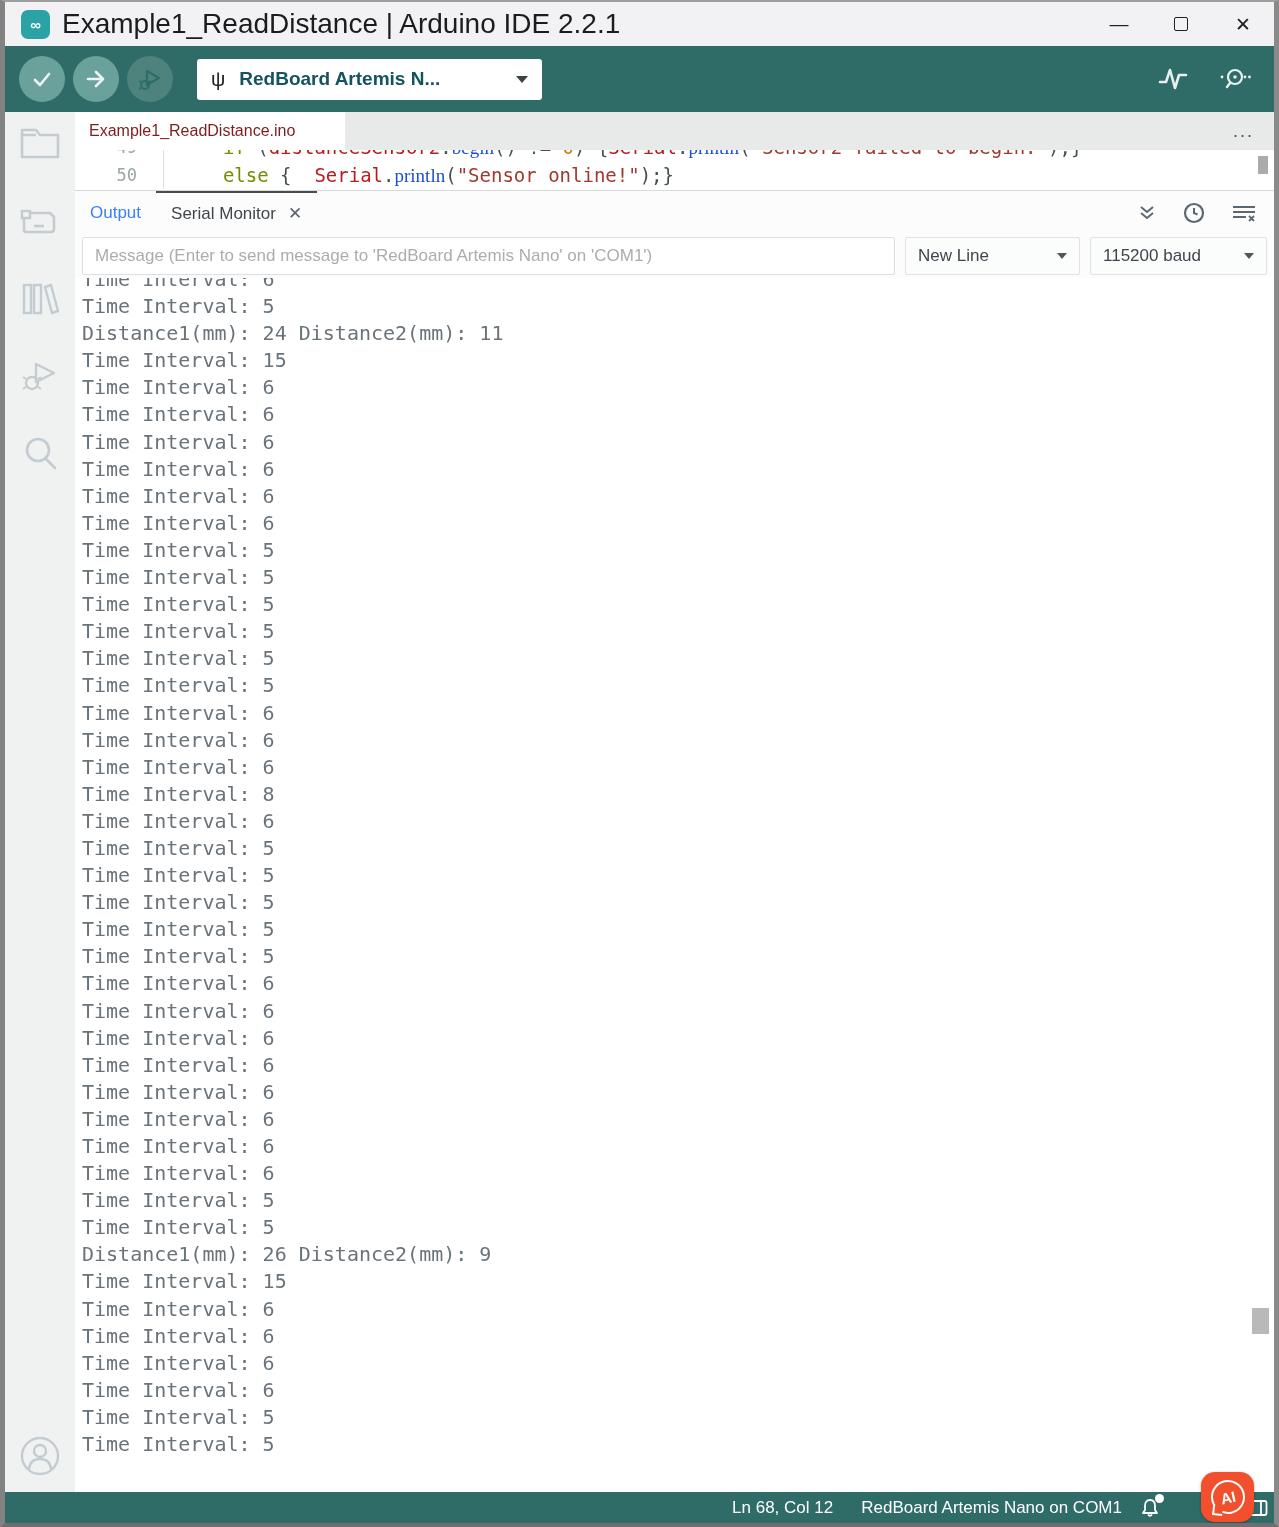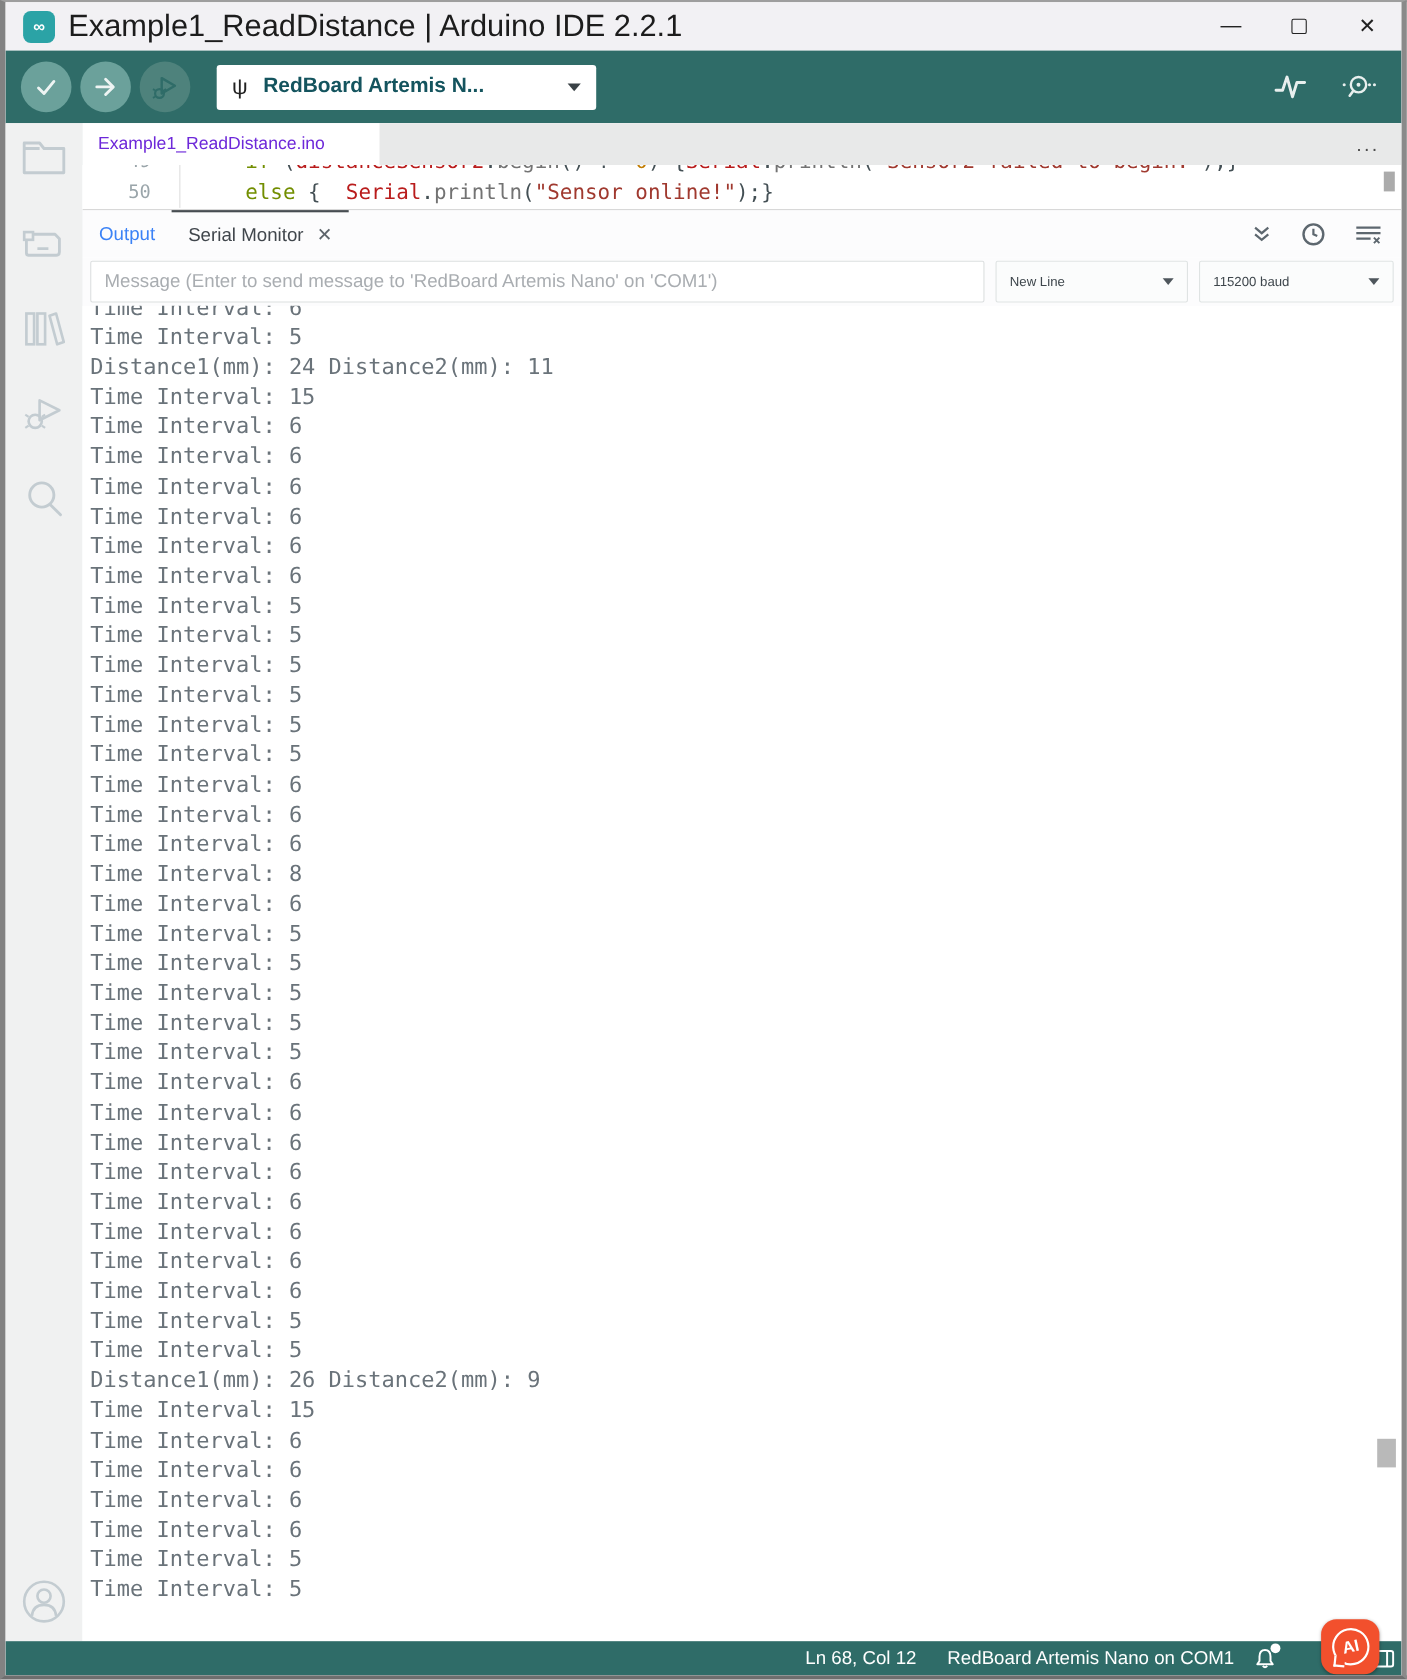--- a/index.html
+++ b/index.html
@@ -29,43 +29,43 @@
   .board-label { margin-left:14px; font-size:19px; font-weight:bold; color:#14545e; }
   .caret-down { width:0; height:0; border-left:6px solid transparent; border-right:6px solid transparent; border-top:7px solid #3a4246; margin-left:auto; }
   .tb-right { margin-left:auto; display:flex; align-items:center; gap:30px; margin-right:22px; }
   
   .main { flex:1 1 auto; display:flex; min-height:0; }
   .sidebar { width:70px; background:#f0f1f1; position:relative; flex:0 0 auto; }
   .side-icon { position:absolute; left:13px; width:44px; height:44px; display:flex; align-items:center; justify-content:center; }
   .content { flex:1 1 auto; display:flex; flex-direction:column; min-width:0; background:#fff; }
   
   .tabbar { height:38px; background:#e8e9e9; display:flex; align-items:center; flex:0 0 auto; }
-  .tab { width:270px; height:100%; background:#fff; display:flex; align-items:center; padding-left:14px; font-size:16px; color:#6d28d9; }
+  .tab { width:270px; height:100%; background:#fff; display:flex; align-items:center; padding-left:14px; font-size:16px; color:#7f1d1d; }
   .tab-overflow { margin-left:auto; margin-right:20px; color:#4c4c4c; font-size:18px; letter-spacing:2px; }
   
   .editor { height:40px; overflow:hidden; position:relative; flex:0 0 auto; background:#fff; }
   .editor-inner { transform:translateY(-17px); }
   .code-row { display:flex; height:28px; line-height:28px; font-family:"DejaVu Sans Mono", monospace; font-size:19px; }
   .gutter { width:88px; text-align:right; padding-right:26px; color:#9aa5aa; font-size:17px; flex:0 0 auto; }
   .code { border-left:1px solid #dedede; padding-left:36px; white-space:pre; color:#434f54; flex:1 1 auto; }
-  .tok-keyword { color:#728e00; } .tok-ident { color:#b91c1c; } .tok-func { color:#737373; }
+  .tok-keyword { color:#728e00; } .tok-ident { color:#b91c1c; } .tok-func { color:#1d4ed8;font-family:Liberation Serif, serif; }
   .tok-string { color:#a0392f; } .tok-num { color:#c27c00; } .tok-plain { color:#434f54; }
   .editor-scroll { position:absolute; right:6px; top:6px; width:10px; height:18px; background:#ababab; }
   
   .panel-top { height:44px; background:#fcfcfd; border-top:1px solid #d8d8d8; display:flex; align-items:center; flex:0 0 auto; }
   .ptab { display:flex; align-items:center; height:100%; padding:0 15px; font-size:17px; color:#3b82f6; }
   .ptab.active { color:#40464c; border-top:2px solid #474d52; }
   .ptab .close-x { margin-left:12px; font-size:17px; color:#5d646b; }
   .panel-icons { margin-left:auto; display:flex; align-items:center; gap:27px; margin-right:18px; }
   
   .msg-row { height:44px; background:#fcfcfd; display:flex; align-items:center; padding:0 7px; flex:0 0 auto; }
   .msg-input { flex:1 1 auto; height:38px; border:1px solid #dcdfe0; border-radius:2px; background:#fff; font-size:17px; color:#333; padding:0 12px; outline:none; font-family:"Liberation Sans", sans-serif; }
   .msg-input::placeholder { color:#a9adb1; }
   .select-box { height:38px; background:#fbfcfc; border:1px solid #dfe3e3; border-radius:2px; display:flex; align-items:center; padding:0 12px; margin-left:10px; flex:0 0 auto; }
-  .select-box .sel-label { font-size:12px; color:#3e464c; }
+  .select-box .sel-label { font-size:17px; color:#3e464c; }
   .sel-caret { width:0; height:0; border-left:5.5px solid transparent; border-right:5.5px solid transparent; border-top:6.5px solid #4e565c; margin-left:auto; }
   .sel-newline { width:175px; } .sel-baud { width:177px; }
   
   .serial { flex:1 1 auto; background:#fff; overflow:hidden; position:relative; }
   .serial-lines { margin-top:-12px; padding-left:7px; font-family:"DejaVu Sans Mono", monospace; font-size:20px; line-height:27.1px; color:#6a737a; white-space:pre; }
   .serial-scroll { position:absolute; right:5px; top:1030px; width:17px; height:26px; background:#b9b9b9; }
   
   .statusbar { height:31px; background:var(--teal,#2f6c68); display:flex; align-items:center; justify-content:flex-end; color:#fff; font-size:17px; flex:0 0 auto; position:relative; }
   .sb-item { margin-right:28px; }
   .sb-board { margin-right:18px; }

